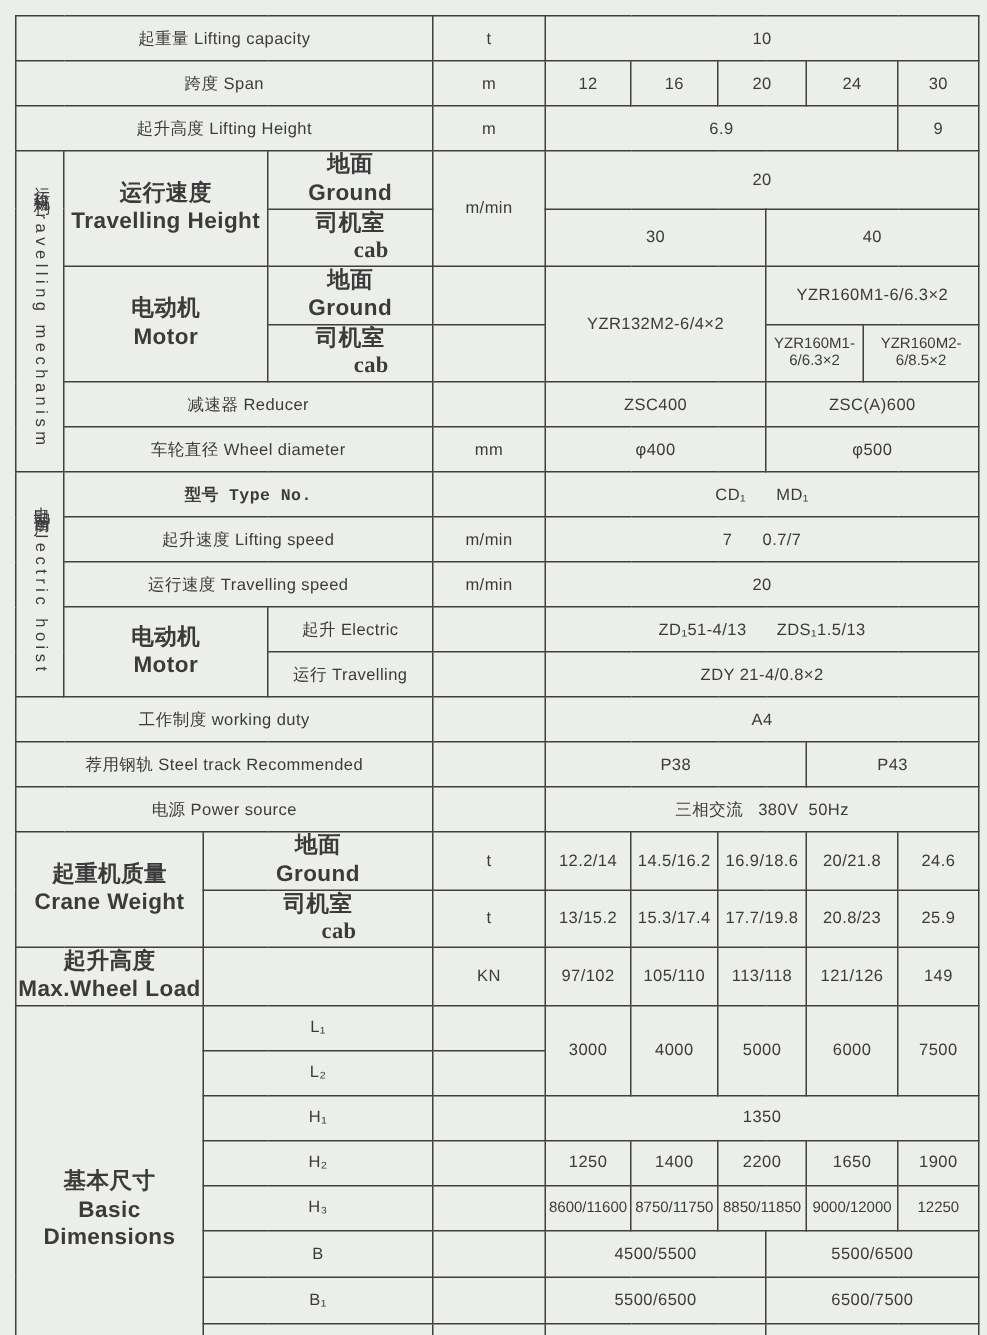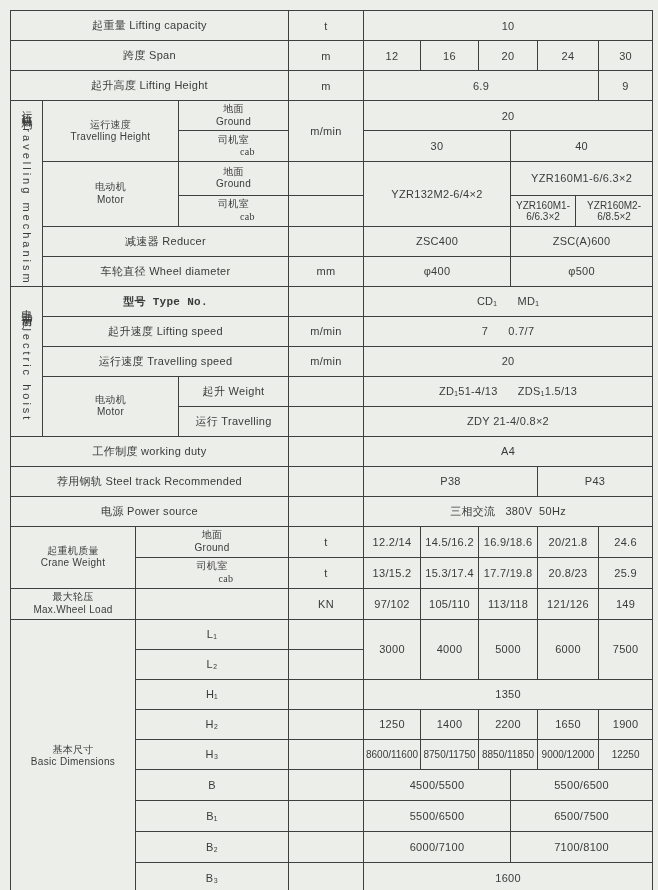--- a/index.html
+++ b/index.html
@@ -29,21 +29,21 @@
   tr{height:30px;}
   tr.tall{height:31px;}
   .vlabel div{
     writing-mode:vertical-lr;
     text-orientation:mixed;
     margin:0 auto;
     letter-spacing:3px;
     font-size:11px;
     white-space:nowrap;
   }
-  .two span{display:block;line-height:1.25;font-size:10px;}
+  .two span{display:block;line-height:1.25;font-size:15px;font-weight:bold;}
   .cabword{font-family:"Liberation Serif", serif;font-size:15px;line-height:1.0;margin-left:28px;}
   .pre{white-space:pre;}
   .typeno{font-weight:bold;font-family:Liberation Mono, monospace;}
   .small{font-size:10px;letter-spacing:0;}
 </style>
 </head>
 <body>
 
 <table>
   <colgroup>
@@ -167,21 +167,21 @@
     <td colspan="3">运行速度 Travelling speed</td>
     <td>m/min</td>
     <td colspan="7">20</td>
   </tr>
 
   <tr>
     <td rowspan="2" colspan="2" class="two">
       <span>电动机</span>
       <span>Motor</span>
     </td>
-    <td>起升 Weight</td>
+    <td>起升 Electric</td>
     <td></td>
     <td colspan="7" class="pre">ZD₁51-4/13      ZDS₁1.5/13</td>
   </tr>
 
   <tr>
     <td>运行 Travelling</td>
     <td></td>
     <td colspan="7">ZDY 21-4/0.8×2</td>
   </tr>
 
@@ -229,21 +229,21 @@
     <td>t</td>
     <td>13/15.2</td>
     <td>15.3/17.4</td>
     <td colspan="2">17.7/19.8</td>
     <td colspan="2">20.8/23</td>
     <td>25.9</td>
   </tr>
 
   <tr class="tall">
     <td colspan="2" class="two">
-      <span>最大轮压</span>
+      <span>起升高度</span>
       <span>Max.Wheel Load</span>
     </td>
     <td colspan="2"></td>
     <td>KN</td>
     <td>97/102</td>
     <td>105/110</td>
     <td colspan="2">113/118</td>
     <td colspan="2">121/126</td>
     <td>149</td>
   </tr>

